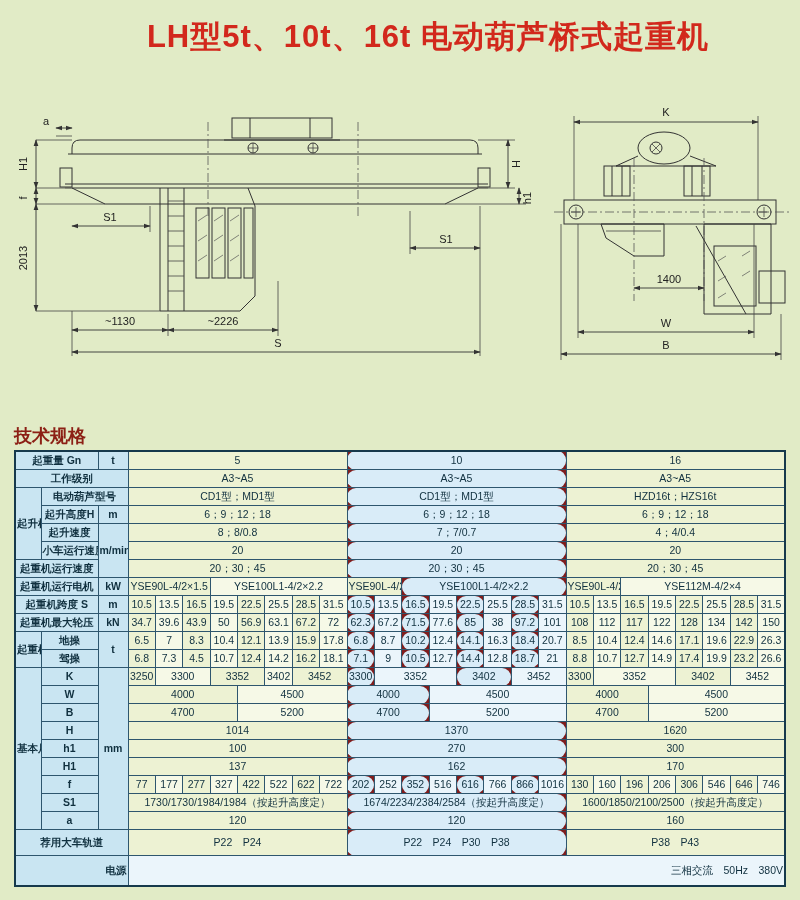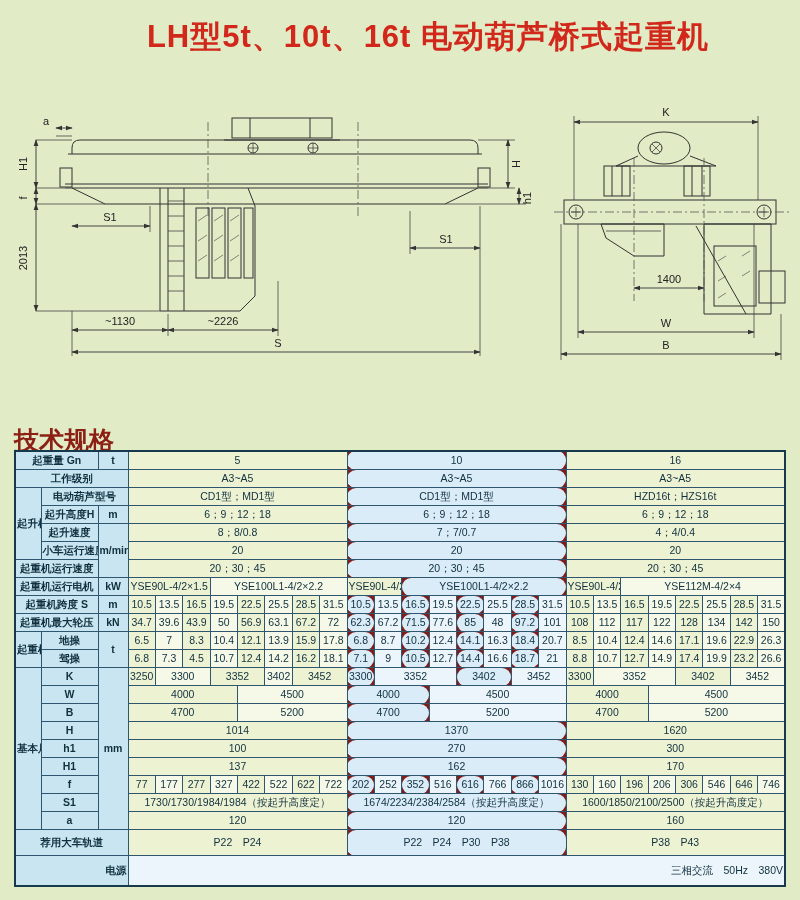--- a/index.html
+++ b/index.html
@@ -9,21 +9,21 @@
     font-family:"Liberation Sans", sans-serif;
     overflow:hidden;
   }
   .title{
     position:absolute;top:16px;left:0;width:100%;
     text-align:center;font-size:31px;font-weight:bold;
     color:#d2281c;letter-spacing:1px;padding-left:28px;
   }
   .heading{
     position:absolute;top:424px;left:14px;
-    font-size:25px;font-weight:bold;color:#8c2015;
+    font-size:18px;font-weight:bold;color:#8c2015;
   }
   .view-left{position:absolute;left:10px;top:106px;}
   .view-right{position:absolute;left:546px;top:96px;}
   svg text{font-family:"Liberation Sans",sans-serif;font-size:11px;fill:#222;}
   .ln{stroke:#333;stroke-width:1;fill:none;}
   .thin{stroke:#444;stroke-width:0.8;fill:none;}
   .dim{stroke:#333;stroke-width:0.9;fill:none;}
   .cl{stroke:#555;stroke-width:0.8;fill:none;stroke-dasharray:9 3 2 3;}
   .hatch{stroke:#555;stroke-width:0.7;fill:none;}
 
@@ -294,21 +294,21 @@
         <td class="gl">50</td>
         <td class="g">56.9</td>
         <td class="gl">63.1</td>
         <td class="g">67.2</td>
         <td class="gl">72</td>
         <td class="b">62.3</td>
         <td class="bl">67.2</td>
         <td class="b">71.5</td>
         <td class="bl">77.6</td>
         <td class="b">85</td>
-        <td class="bl">48</td>
+        <td class="bl">38</td>
         <td class="b">97.2</td>
         <td class="bl">101</td>
         <td class="g">108</td>
         <td class="gl">112</td>
         <td class="g">117</td>
         <td class="gl">122</td>
         <td class="g">128</td>
         <td class="gl">134</td>
         <td class="g">142</td>
         <td class="gl">150</td>
@@ -350,21 +350,21 @@
         <td class="gl">10.7</td>
         <td class="g">12.4</td>
         <td class="gl">14.2</td>
         <td class="g">16.2</td>
         <td class="gl">18.1</td>
         <td class="b">7.1</td>
         <td class="bl">9</td>
         <td class="b">10.5</td>
         <td class="bl">12.7</td>
         <td class="b">14.4</td>
-        <td class="bl">16.6</td>
+        <td class="bl">12.8</td>
         <td class="b">18.7</td>
         <td class="bl">21</td>
         <td class="g">8.8</td>
         <td class="gl">10.7</td>
         <td class="g">12.7</td>
         <td class="gl">14.9</td>
         <td class="g">17.4</td>
         <td class="gl">19.9</td>
         <td class="g">23.2</td>
         <td class="gl">26.6</td>

